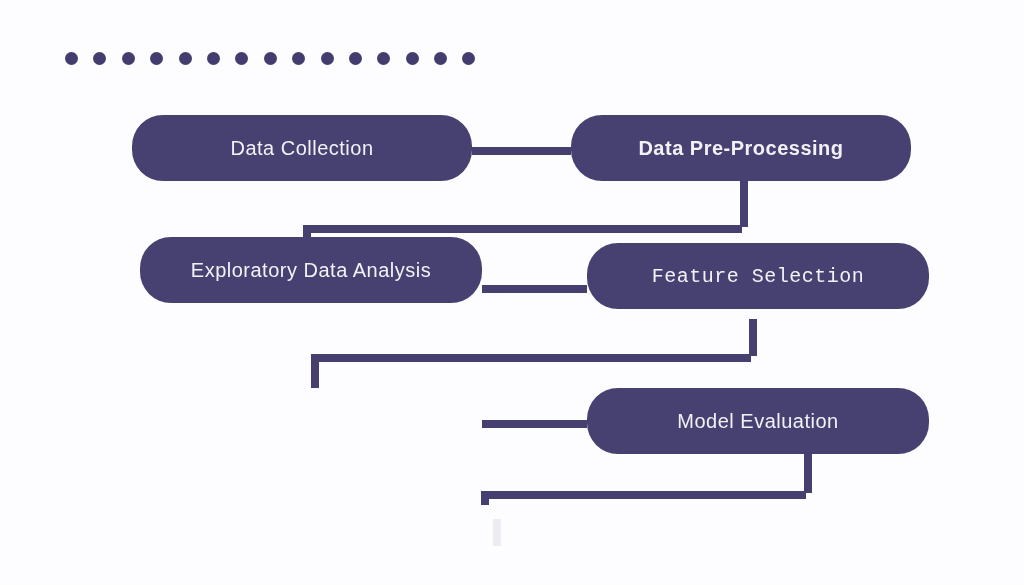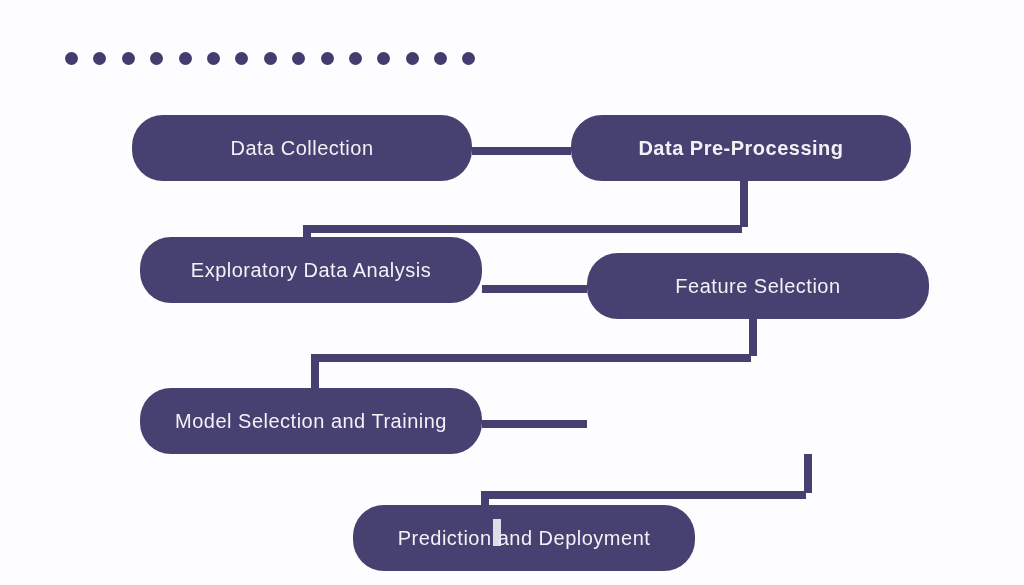--- a/index.html
+++ b/index.html
@@ -46,21 +46,21 @@
     justify-content:center;
     color:var(--node-text);
     font-size:20px;
     font-weight:500;
     letter-spacing:0.5px;
     white-space:nowrap;
   }
   #node-a{left:128px;top:111px;width:340px;}
   #node-b{left:567px;top:111px;width:340px;font-weight:bold;}
   #node-c{left:136px;top:233px;width:342px;}
-  #node-d{left:583px;top:249px;width:342px;}
+  #node-d{left:583px;top:239px;width:342px;font-family:Liberation Mono, monospace;}
   #node-e{left:136px;top:384px;width:342px;}
   #node-f{left:583px;top:384px;width:342px;}
   #node-g{left:349px;top:501px;width:342px;}
   
   .seg{
     position:absolute;
     background:var(--connector);
   }
   
   .caret{
@@ -109,18 +109,17 @@
   <div class="seg" style="left:478px;top:416px;width:105px;height:2px;"></div>
 
   <div class="seg" style="left:800px;top:450px;width:2px;height:39px;"></div>
   <div class="seg" style="left:477px;top:487px;width:325px;height:2px;"></div>
   <div class="seg" style="left:477px;top:487px;width:2px;height:14px;"></div>
 
   <div class="node" id="node-a">Data Collection</div>
   <div class="node" id="node-b">Data Pre-Processing</div>
   <div class="node" id="node-c">Exploratory Data Analysis</div>
   <div class="node" id="node-d">Feature Selection</div>
-  <div class="node" id="node-e">Model Selection and Training</div>
-  <div class="node" id="node-g">Prediction and Deployment</div>
+  <div class="node" id="node-f">Model Evaluation</div>
 
   <div class="caret"></div>
 
 </div>
 
 </body></html>

